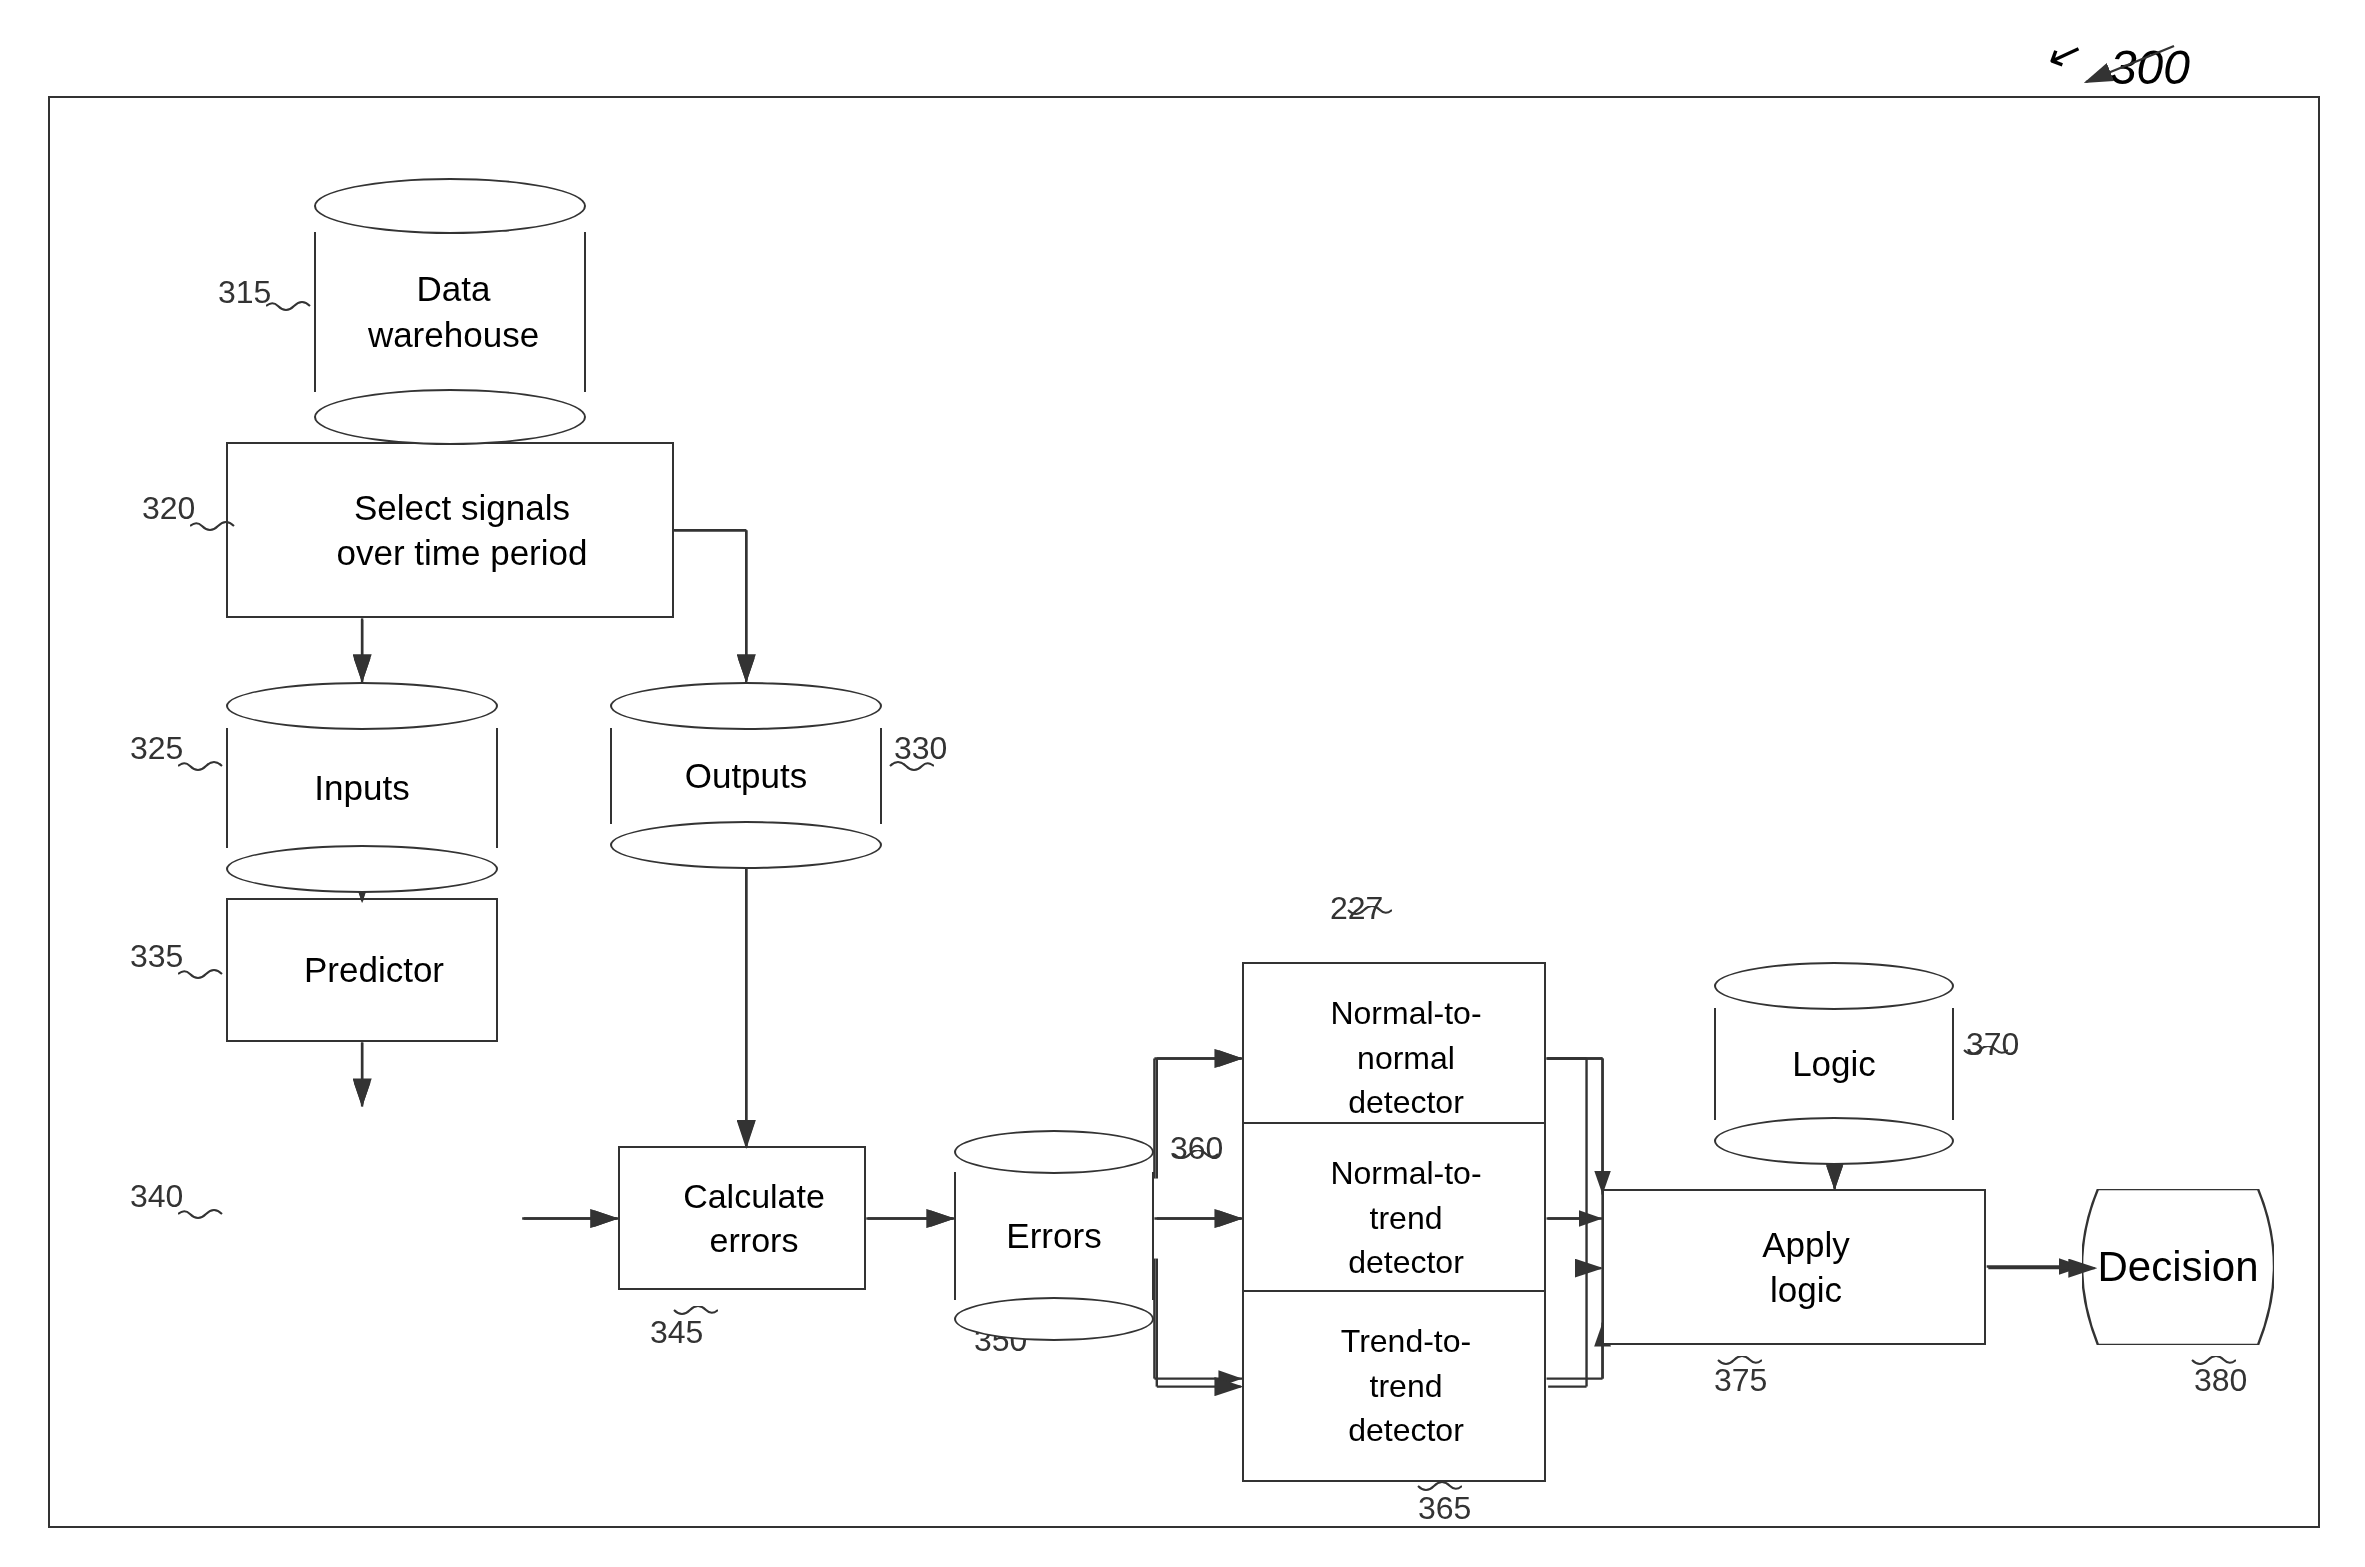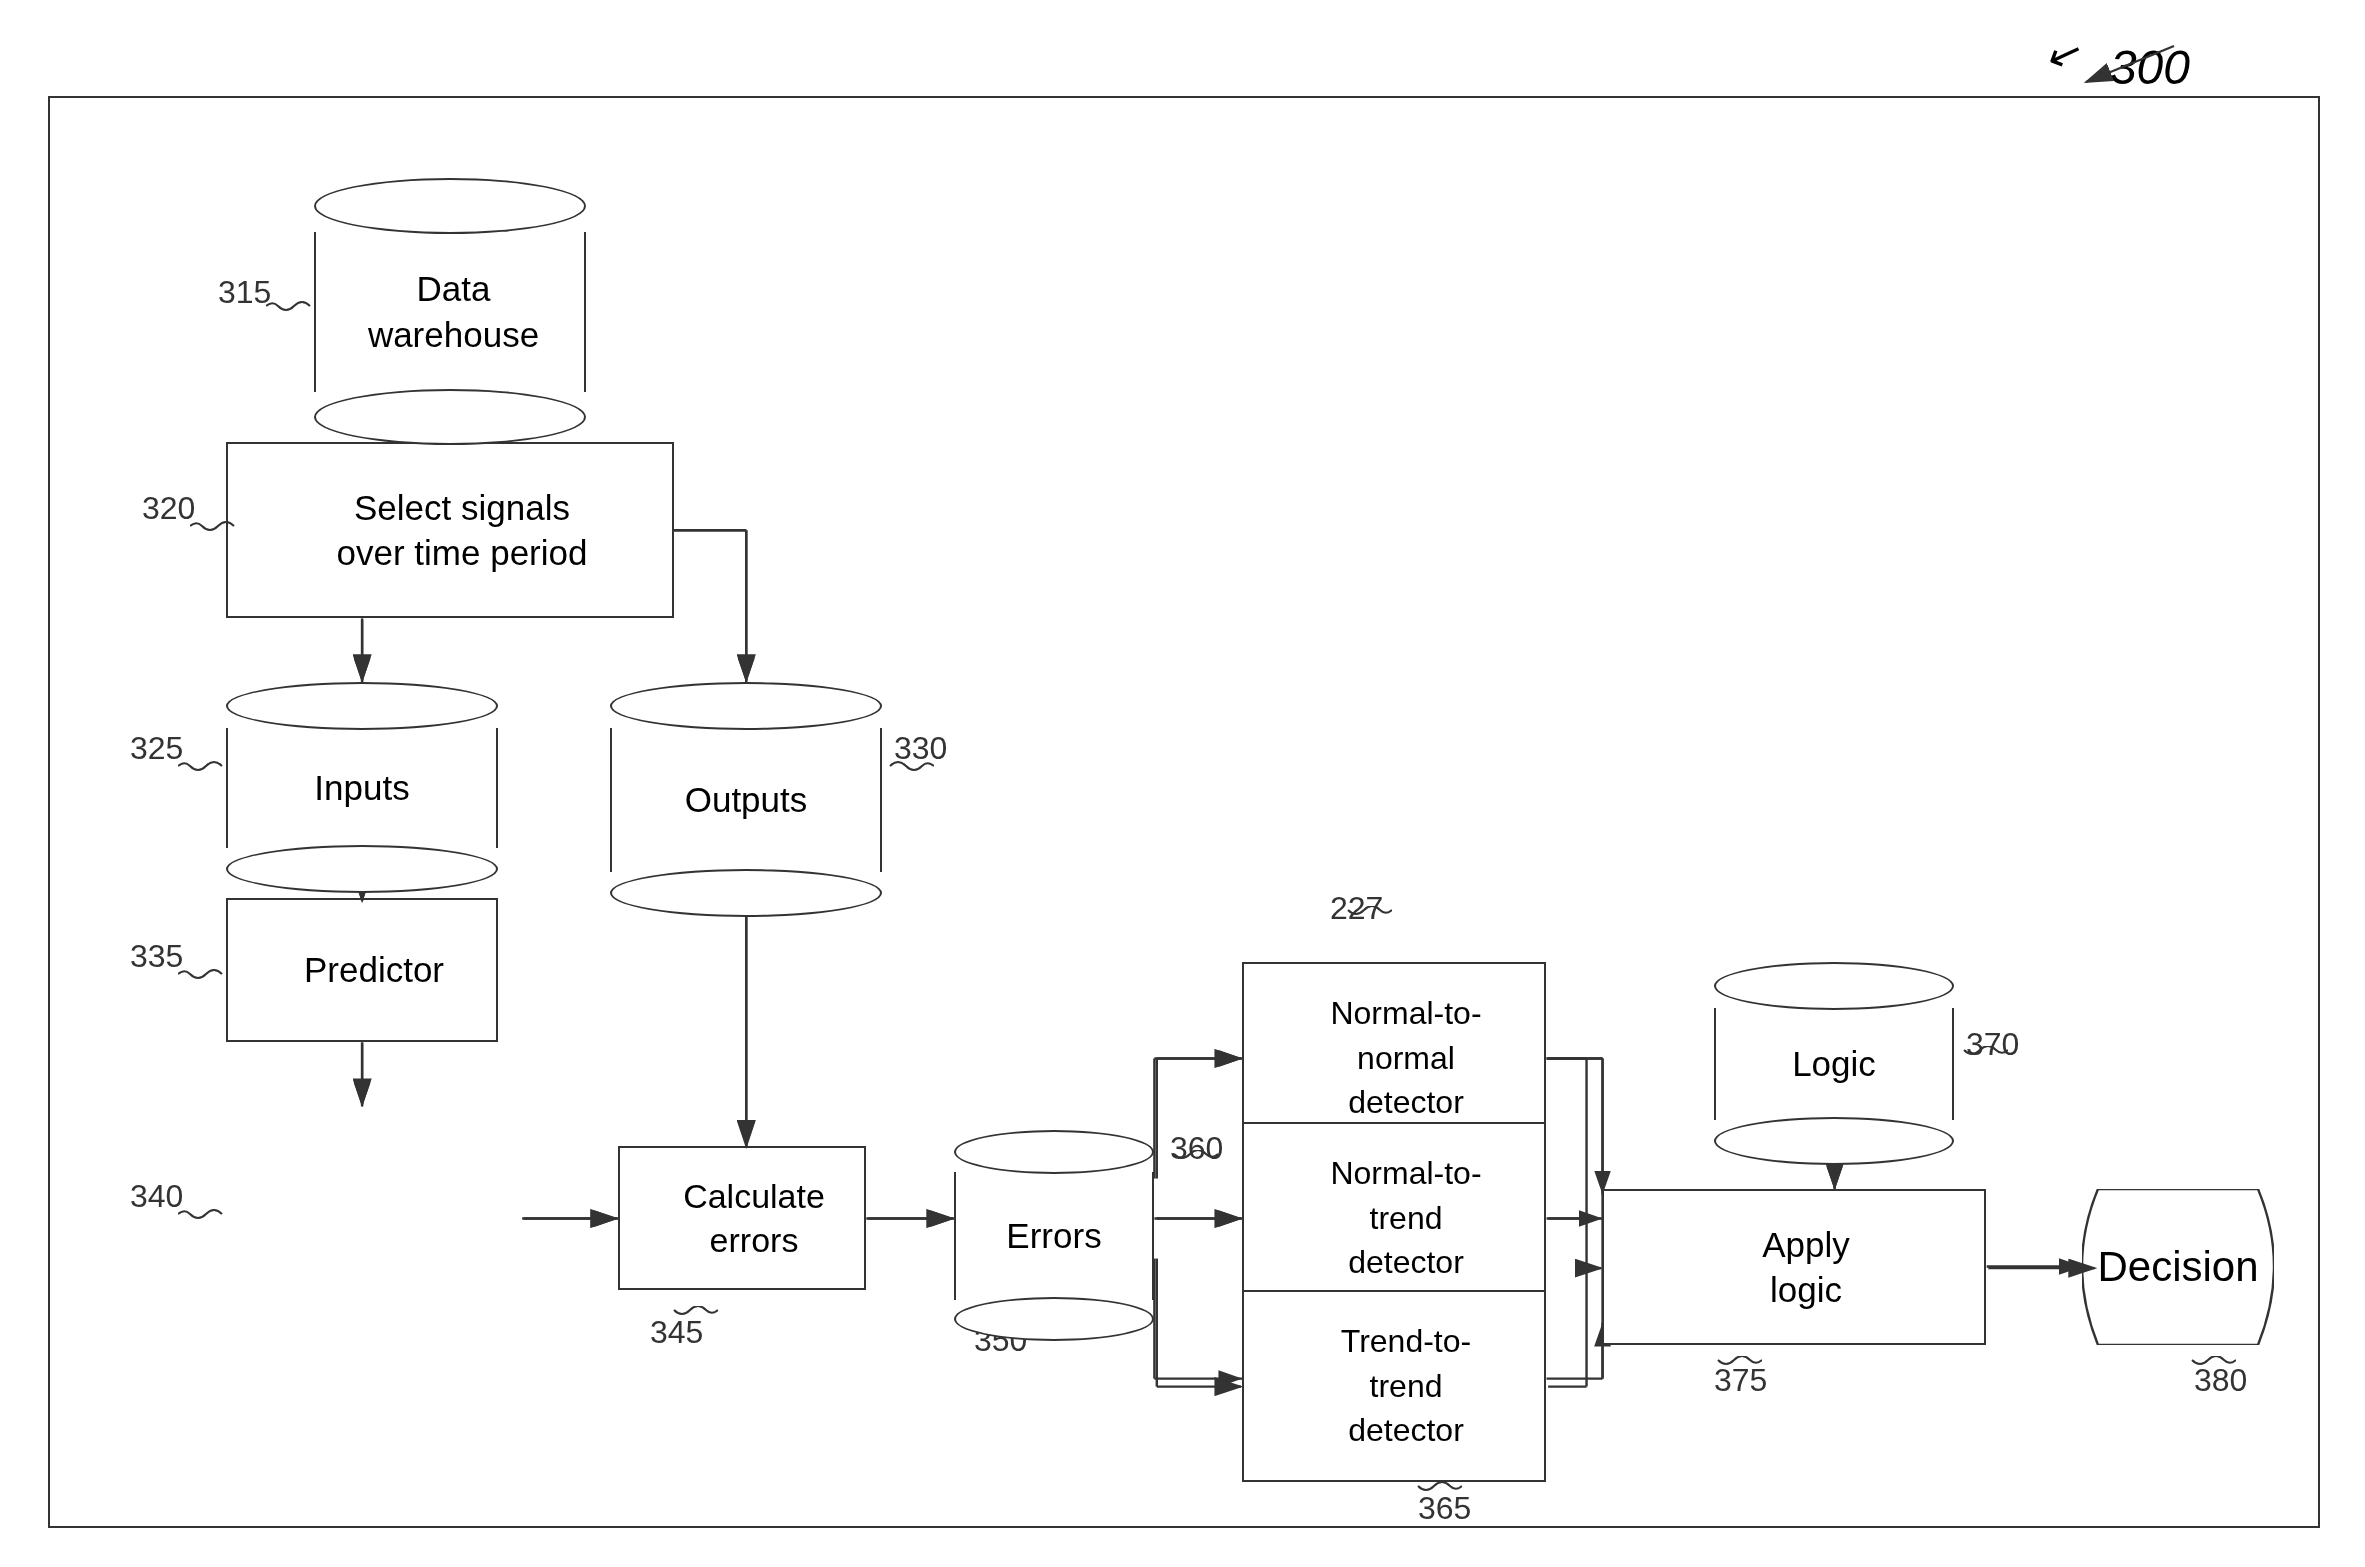--- a/index.html
+++ b/index.html
@@ -178,21 +178,21 @@
     </svg>
 
 
     <div class="ref-label" style="top:1080px; left:80px;">340</div>
     <svg style="position:absolute; top:1104px; left:128px; width:48px; height:24px;" viewBox="0 0 60 30" width="48" height="24">
       <path d="M55,15 Q45,5 35,15 Q25,25 15,15 Q8,8 0,15" stroke="#333" fill="none" stroke-width="2.5"></path>
     </svg>
 
     <div style="position:absolute; top:584px; left:560px; width:272px;">
       <div style="width:272px; height:48px; border:2.4px solid #333; border-radius:50%; background:#fff; position:relative; z-index:2;"></div>
-      <div style="width:272px; height:144px; border-left:2.4px solid #333; border-right:2.4px solid #333; background:#fff; display:flex; align-items:center; justify-content:center; margin-top:-2.4px; position:relative; z-index:1;">
+      <div style="width:272px; height:96px; border-left:2.4px solid #333; border-right:2.4px solid #333; background:#fff; display:flex; align-items:center; justify-content:center; margin-top:-2.4px; position:relative; z-index:1;">
         <span style="font-size:35px;">Outputs</span>
       </div>
       <div style="width:272px; height:48px; border:2.4px solid #333; border-radius:50%; background:#fff; margin-top:-2.4px; position:relative; z-index:2;"></div>
     </div>
 
     <div class="ref-label" style="top:632px; left:844px;">330</div>
     <svg style="position:absolute; top:656px; left:836px; width:48px; height:24px;" viewBox="0 0 60 30" width="48" height="24">
       <path d="M5,15 Q15,5 25,15 Q35,25 45,15 Q52,8 60,15" stroke="#333" fill="none" stroke-width="2.5"></path>
     </svg>
 

